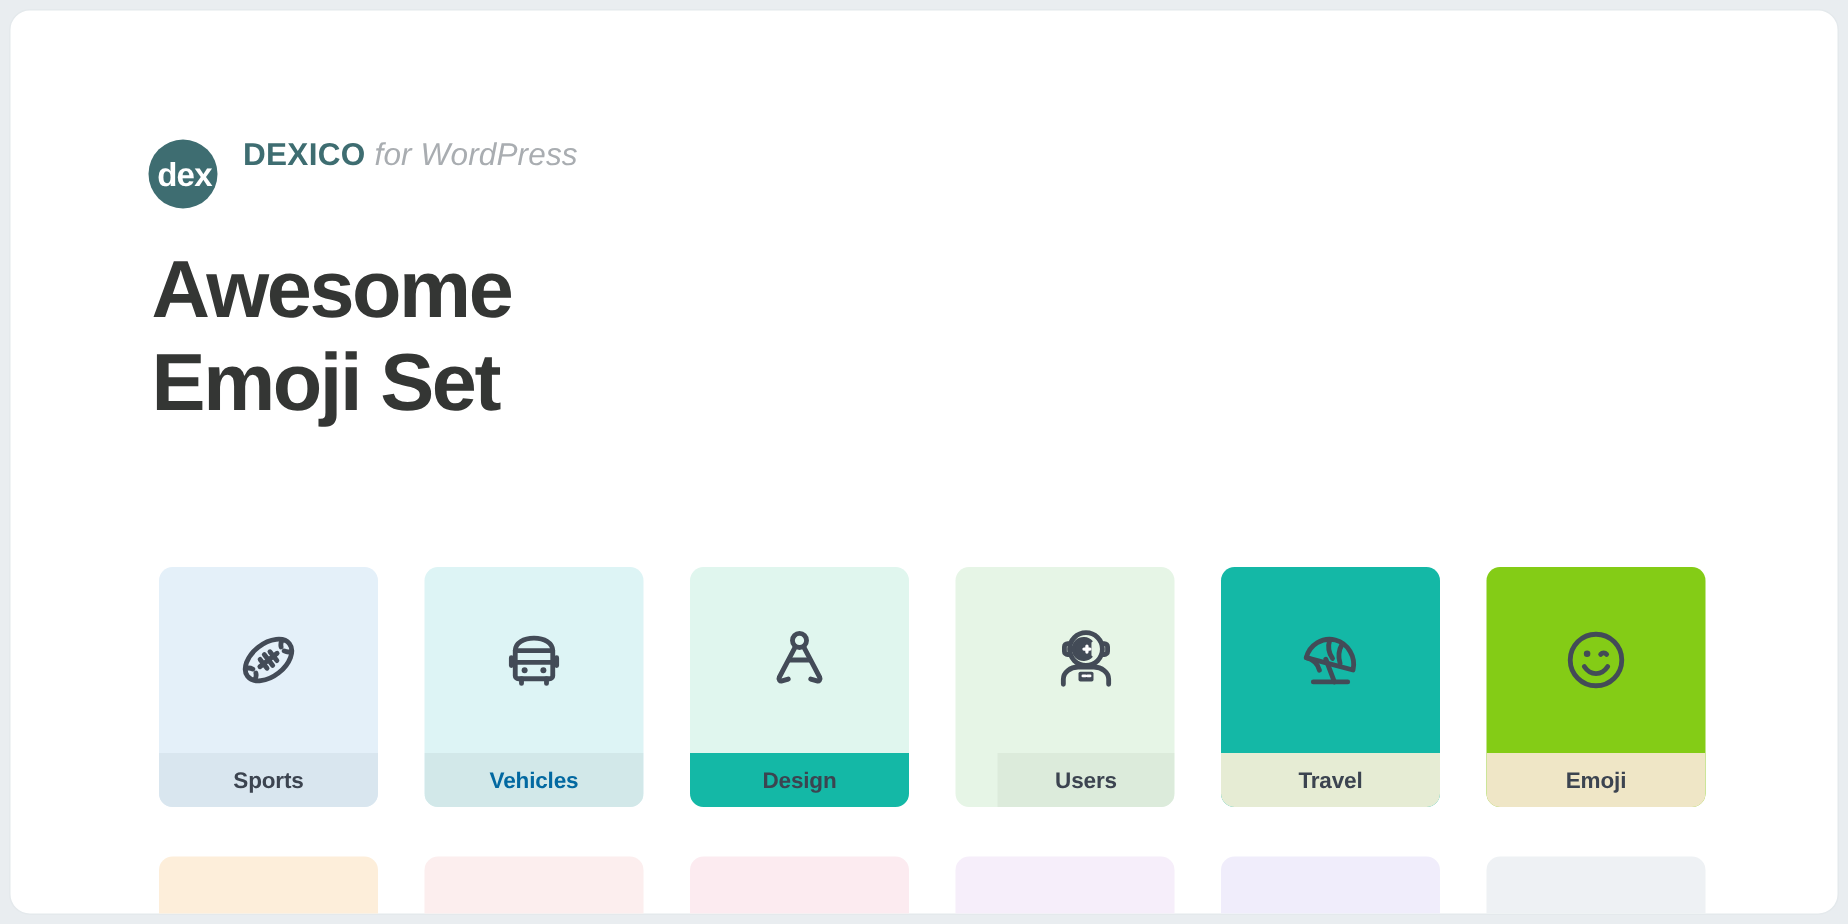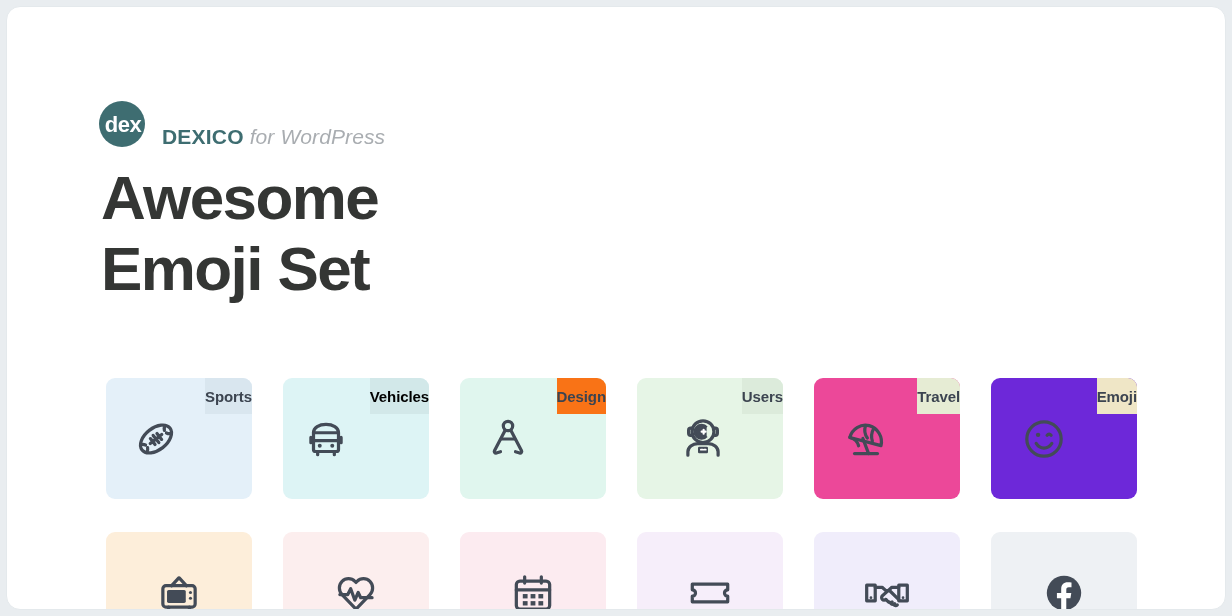--- a/index.html
+++ b/index.html
@@ -23,21 +23,21 @@
     border-radius: 14px;
     overflow: hidden;
   }
 
   
   #brand {
     position: absolute;
     left: 92px;
     top: 86px;
     display: flex;
-    align-items: flex-end;
+    align-items: flex-start;
     height: 54px;
   }
   #logo-mark {
     position: relative;
     width: 46px;
     height: 46px;
     border-radius: 50%;
     background: #3e6d71;
     flex: 0 0 auto;
     display: flex;
@@ -73,46 +73,46 @@
     color: #a9adb1;
     letter-spacing: 0.1px;
     font-style: italic;
   }
 
   
   #heading {
     position: absolute;
     left: 94px;
     top: 156px;
-    font-size: 62px;
+    font-size: 54px;
     font-weight: bold;
     line-height: 1.14;
     color: #343634;
     letter-spacing: -1.6px;
   }
   #heading .hline { display: block; }
 
   
   #grid {
     position: absolute;
     left: 99px;
     top: 371px;
     width: 1035px;
     display: grid;
     grid-template-columns: repeat(6, 146px);
     column-gap: 31px;
     row-gap: 33px;
   }
   .card {
     width: 146px;
-    height: 121px;
+    height: 160px;
     border-radius: 9px;
     overflow: hidden;
     display: flex;
-    flex-direction: row;
+    flex-direction: column;
     text-align: center;
   }
   .card-icon {
     flex: 1 1 auto;
     display: flex;
     align-items: center;
     justify-content: center;
   }
   .card-icon svg { display: block; }
   .card-label {
@@ -162,59 +162,59 @@
         <div class="card-icon">
           <svg width="50" height="50" viewBox="0 0 48 48">
       <path d="M12 18c0-5 5.4-8 12-8s12 3 12 8v16a2 2 0 0 1-2 2H14a2 2 0 0 1-2-2z" fill="none" stroke="#434b57" stroke-width="3.1" stroke-linecap="round" stroke-linejoin="round"></path>
       <path d="M12 18h24M12 25.5h24" fill="none" stroke="#434b57" stroke-width="3.1" stroke-linecap="round" stroke-linejoin="round"></path>
       <circle cx="18" cy="30.5" r="1.9" fill="#434b57"></circle>
       <circle cx="30" cy="30.5" r="1.9" fill="#434b57"></circle>
       <path d="M16 36v3M32 36v3" fill="none" stroke="#434b57" stroke-width="3.1" stroke-linecap="round" stroke-linejoin="round"></path>
       <path d="M9.5 22.5v5M38.5 22.5v5" fill="none" stroke="#434b57" stroke-width="3.1" stroke-linecap="round" stroke-linejoin="round"></path>
           </svg>
         </div>
-        <div class="card-label" style="background: rgb(210, 232, 233); color: #000000;">Vehicles</div>
+        <div class="card-label" style="background: rgb(210, 232, 233); color: #0369a1;">Vehicles</div>
       </div>
       <div class="card" style="background: rgb(224, 246, 238);">
         <div class="card-icon">
           <svg width="50" height="50" viewBox="0 0 48 48">
       <circle cx="24" cy="11.5" r="4.5" fill="none" stroke="#434b57" stroke-width="3.1" stroke-linecap="round" stroke-linejoin="round"></circle>
       <path d="M21.3 15.6 11 35.2c-.6 1.2.5 2.6 1.8 2.2l4-1.2" fill="none" stroke="#434b57" stroke-width="3.1" stroke-linecap="round" stroke-linejoin="round"></path>
       <path d="M26.7 15.6 37 35.2c.6 1.2-.5 2.6-1.8 2.2l-4-1.2" fill="none" stroke="#434b57" stroke-width="3.1" stroke-linecap="round" stroke-linejoin="round"></path>
       <path d="M17.5 24h13" fill="none" stroke="#434b57" stroke-width="3.1" stroke-linecap="round" stroke-linejoin="round"></path>
           </svg>
         </div>
-        <div class="card-label" style="background: #f97316; color: rgb(60, 68, 80);">Design</div>
+        <div class="card-label" style="background: #14b8a6; color: rgb(60, 68, 80);">Design</div>
       </div>
       <div class="card" style="background: rgb(230, 245, 230); padding-left: 28px;">
         <div class="card-icon">
           <svg width="50" height="50" viewBox="0 0 48 48">
       <circle cx="24" cy="17" r="10.5" fill="none" stroke="#434b57" stroke-width="3.1" stroke-linecap="round" stroke-linejoin="round"></circle>
       <path d="M13.8 13.5h-1.6a2 2 0 0 0-2 2v3a2 2 0 0 0 2 2h1.6M34.2 13.5h1.6a2 2 0 0 1 2 2v3a2 2 0 0 1-2 2h-1.6" fill="none" stroke="#434b57" stroke-width="3.1" stroke-linecap="round" stroke-linejoin="round"></path>
       <path d="M27.5 12.8a6.5 6.5 0 1 0 0 8.4" fill="#434b57" stroke="#434b57" stroke-width="2.4" stroke-linejoin="round"></path>
       <path d="M24.6 15.1v3.8M22.7 17h3.8" fill="none" stroke="#fff" stroke-width="2.1" stroke-linecap="round"></path>
       <path d="M9.5 39.5v-3.2c0-4.4 4.4-7.8 9.5-7.8h10c5.1 0 9.5 3.4 9.5 7.8v3.2" fill="none" stroke="#434b57" stroke-width="3.1" stroke-linecap="round" stroke-linejoin="round"></path>
       <rect x="19.2" y="31.5" width="9.6" height="6.2" rx="1.2" fill="#434b57"></rect>
       <path d="M22 34.2h1.6M25 34.2h1.6" stroke="#fff" stroke-width="1.8" stroke-linecap="round" fill="none"></path>
           </svg>
         </div>
         <div class="card-label" style="background: rgb(220, 235, 219); color: rgb(60, 68, 80);">Users</div>
       </div>
-      <div class="card" style="background: #ec4899;">
+      <div class="card" style="background: #14b8a6;">
         <div class="card-icon">
           <svg width="50" height="50" viewBox="0 0 48 48">
       <path d="M8.5 22.5c2-8.2 10.4-13.4 18.6-11.3S40.4 22.2 38.4 30.4z" fill="none" stroke="#434b57" stroke-width="3.1" stroke-linecap="round" stroke-linejoin="round"></path>
       <path d="M8.5 22.5c4.6 1.2 7.4 4.1 8.4 8M23.5 11.2c-1.4 4.4-.6 8.4 1.8 11.8M31.4 13.9c-2.2 3.9-2.6 8-1.3 12.1" fill="none" stroke="#434b57" stroke-width="3.1" stroke-linecap="round" stroke-linejoin="round"></path>
       <path d="M21 23.5 26.5 38" fill="none" stroke="#434b57" stroke-width="3.1" stroke-linecap="round" stroke-linejoin="round"></path>
       <path d="M13 38h22" fill="none" stroke="#434b57" stroke-width="3.1" stroke-linecap="round" stroke-linejoin="round"></path>
           </svg>
         </div>
         <div class="card-label" style="background: rgb(230, 236, 212); color: rgb(60, 68, 80);">Travel</div>
       </div>
-      <div class="card" style="background: #6d28d9;">
+      <div class="card" style="background: #84cc16;">
         <div class="card-icon">
           <svg width="50" height="50" viewBox="0 0 48 48">
       <circle cx="24" cy="24" r="16.5" fill="none" stroke="#434b57" stroke-width="3.1" stroke-linecap="round" stroke-linejoin="round"></circle>
       <circle cx="18.3" cy="20" r="2.1" fill="#434b57"></circle>
       <path d="M27 20.4c1.1-1.3 2.7-1.3 3.8 0" fill="none" stroke="#434b57" stroke-width="3.1" stroke-linecap="round" stroke-linejoin="round"></path>
       <path d="M16.5 28.2c1.9 3 4.5 4.5 7.5 4.5s5.6-1.5 7.5-4.5" fill="none" stroke="#434b57" stroke-width="3.1" stroke-linecap="round" stroke-linejoin="round"></path>
           </svg>
         </div>
         <div class="card-label" style="background: rgb(239, 230, 198); color: rgb(60, 68, 80);">Emoji</div>
       </div>

